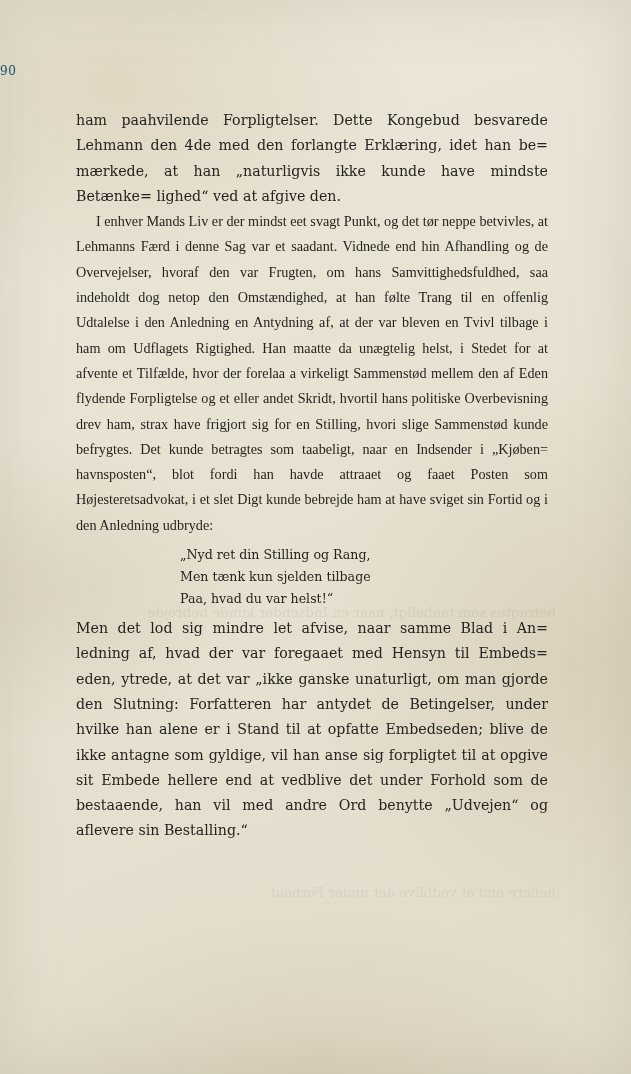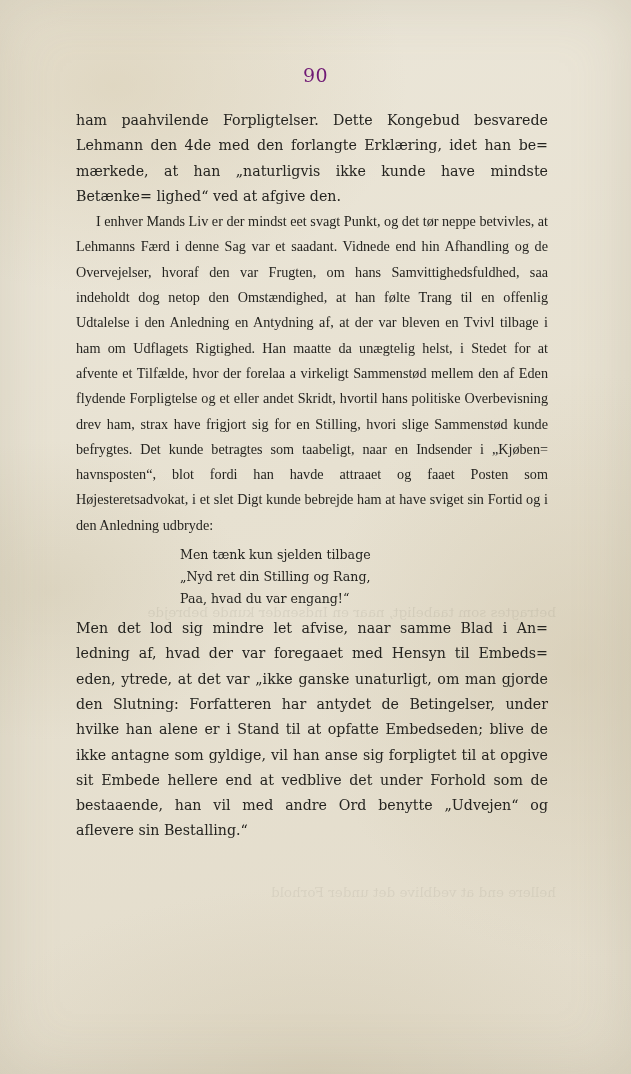--- a/index.html
+++ b/index.html
@@ -29,23 +29,22 @@
   .page {
     position: absolute;
     inset: 0;
     padding: 0;
   }
   .page-number {
     position: absolute;
     top: 64px;
     left: 0;
     right: 0;
-    text-align: center;
-    font-size: 19px;
-    color: #701a75;
+    font-size: 12px;
+    color: #0c4a6e;
     letter-spacing: 0.5px;
   }
   .body-text {
     position: absolute;
     top: 108px;
     left: 76px;
     width: 480px;
     color: #252420;
     font-size: 14.2px;
     line-height: 25.3px;
@@ -124,23 +123,23 @@
   <div class="page-number">90</div>
 
   <div class="showthrough">betragtes som taabeligt, naar en Indsender kunde bebrejde</div>
   <div class="showthrough2">hellere end at vedblive det under Forhold</div>
 
   <div class="body-text">
     <p class="para">ham paahvilende Forpligtelser. Dette Kongebud besvarede Lehmann den 4de med den forlangte Erklæring, idet han be= mærkede, at han „naturligvis ikke kunde have mindste Betænke= lighed“ ved at afgive den.</p>
     <p class="para indent">I enhver Mands Liv er der mindst eet svagt Punkt, og det tør neppe betvivles, at Lehmanns Færd i denne Sag var et saadant. Vidnede end hin Afhandling og de Overvejelser, hvoraf den var Frugten, om hans Samvittighedsfuldhed, saa indeholdt dog netop den Omstændighed, at han følte Trang til en offenlig Udtalelse i den Anledning en Antydning af, at der var bleven en Tvivl tilbage i ham om Udflagets Rigtighed. Han maatte da unægtelig helst, i Stedet for at afvente et Tilfælde, hvor der forelaa a virkeligt Sammenstød mellem den af Eden flydende Forpligtelse og et eller andet Skridt, hvortil hans politiske Overbevisning drev ham, strax have frigjort sig for en Stilling, hvori slige Sammenstød kunde befrygtes. Det kunde betragtes som taabeligt, naar en Indsender i „Kjøben= havnsposten“, blot fordi han havde attraaet og faaet Posten som Højesteretsadvokat, i et slet Digt kunde bebrejde ham at have sviget sin Fortid og i den Anledning udbryde:</p>
 
     <div class="verse">
+      <div>„Nyd ret din Stilling og Rang,</div>
       <div>Men tænk kun sjelden tilbage</div>
-      <div>„Nyd ret din Stilling og Rang,</div>
-      <div>Paa, hvad du var engang!“</div>
+      <div>Paa, hvad du var helst!“</div>
     </div>
 
     <p class="para">Men det lod sig mindre let afvise, naar samme Blad i An= ledning af, hvad der var foregaaet med Hensyn til Embeds= eden, ytrede, at det var „ikke ganske unaturligt, om man gjorde den Slutning: Forfatteren har antydet de Betingelser, under hvilke han alene er i Stand til at opfatte Embedseden; blive de ikke antagne som gyldige, vil han anse sig forpligtet til at opgive sit Embede hellere end at vedblive det under Forhold som de bestaaende, han vil med andre Ord benytte „Udvejen“ og aflevere sin Bestalling.“</p>
 
   </div>
 
 </div>
 
 <div class="edge-shadow"></div>
 

